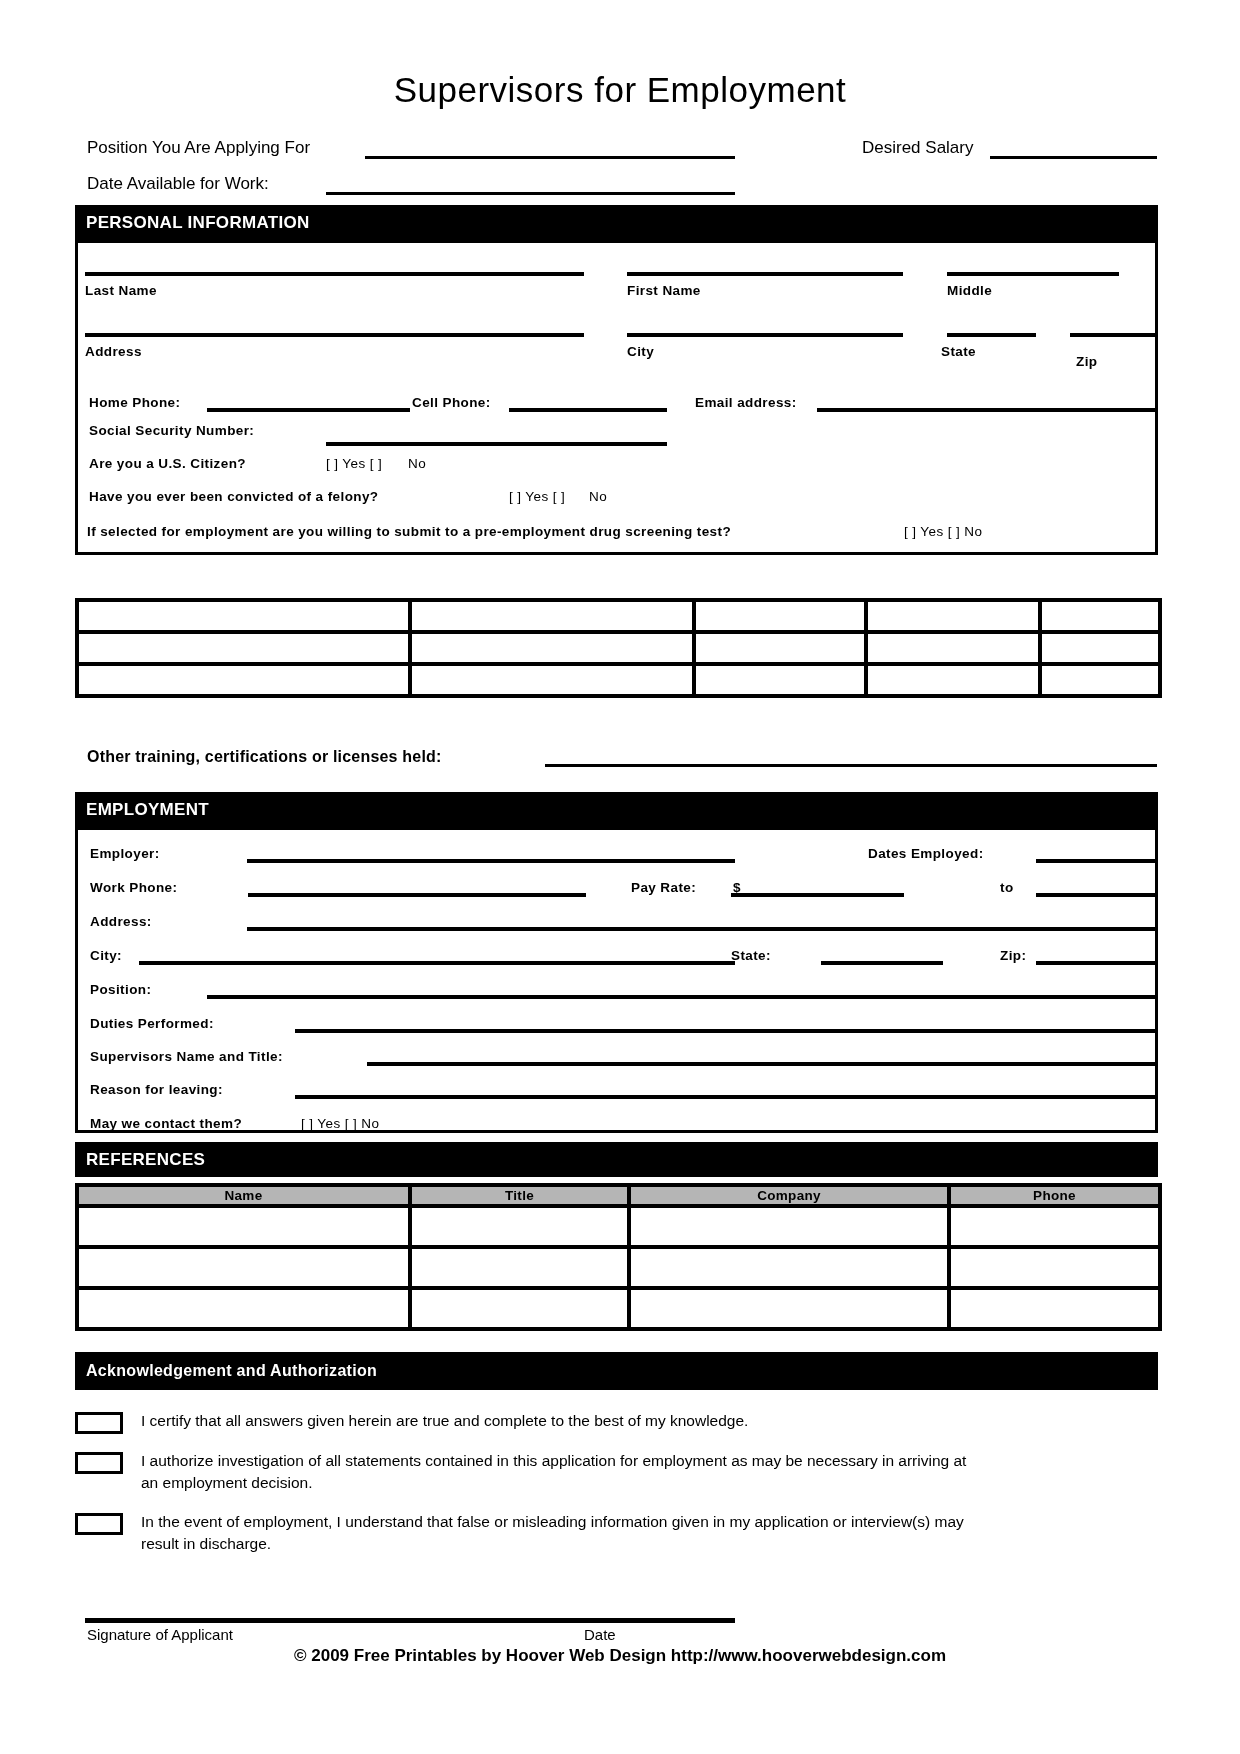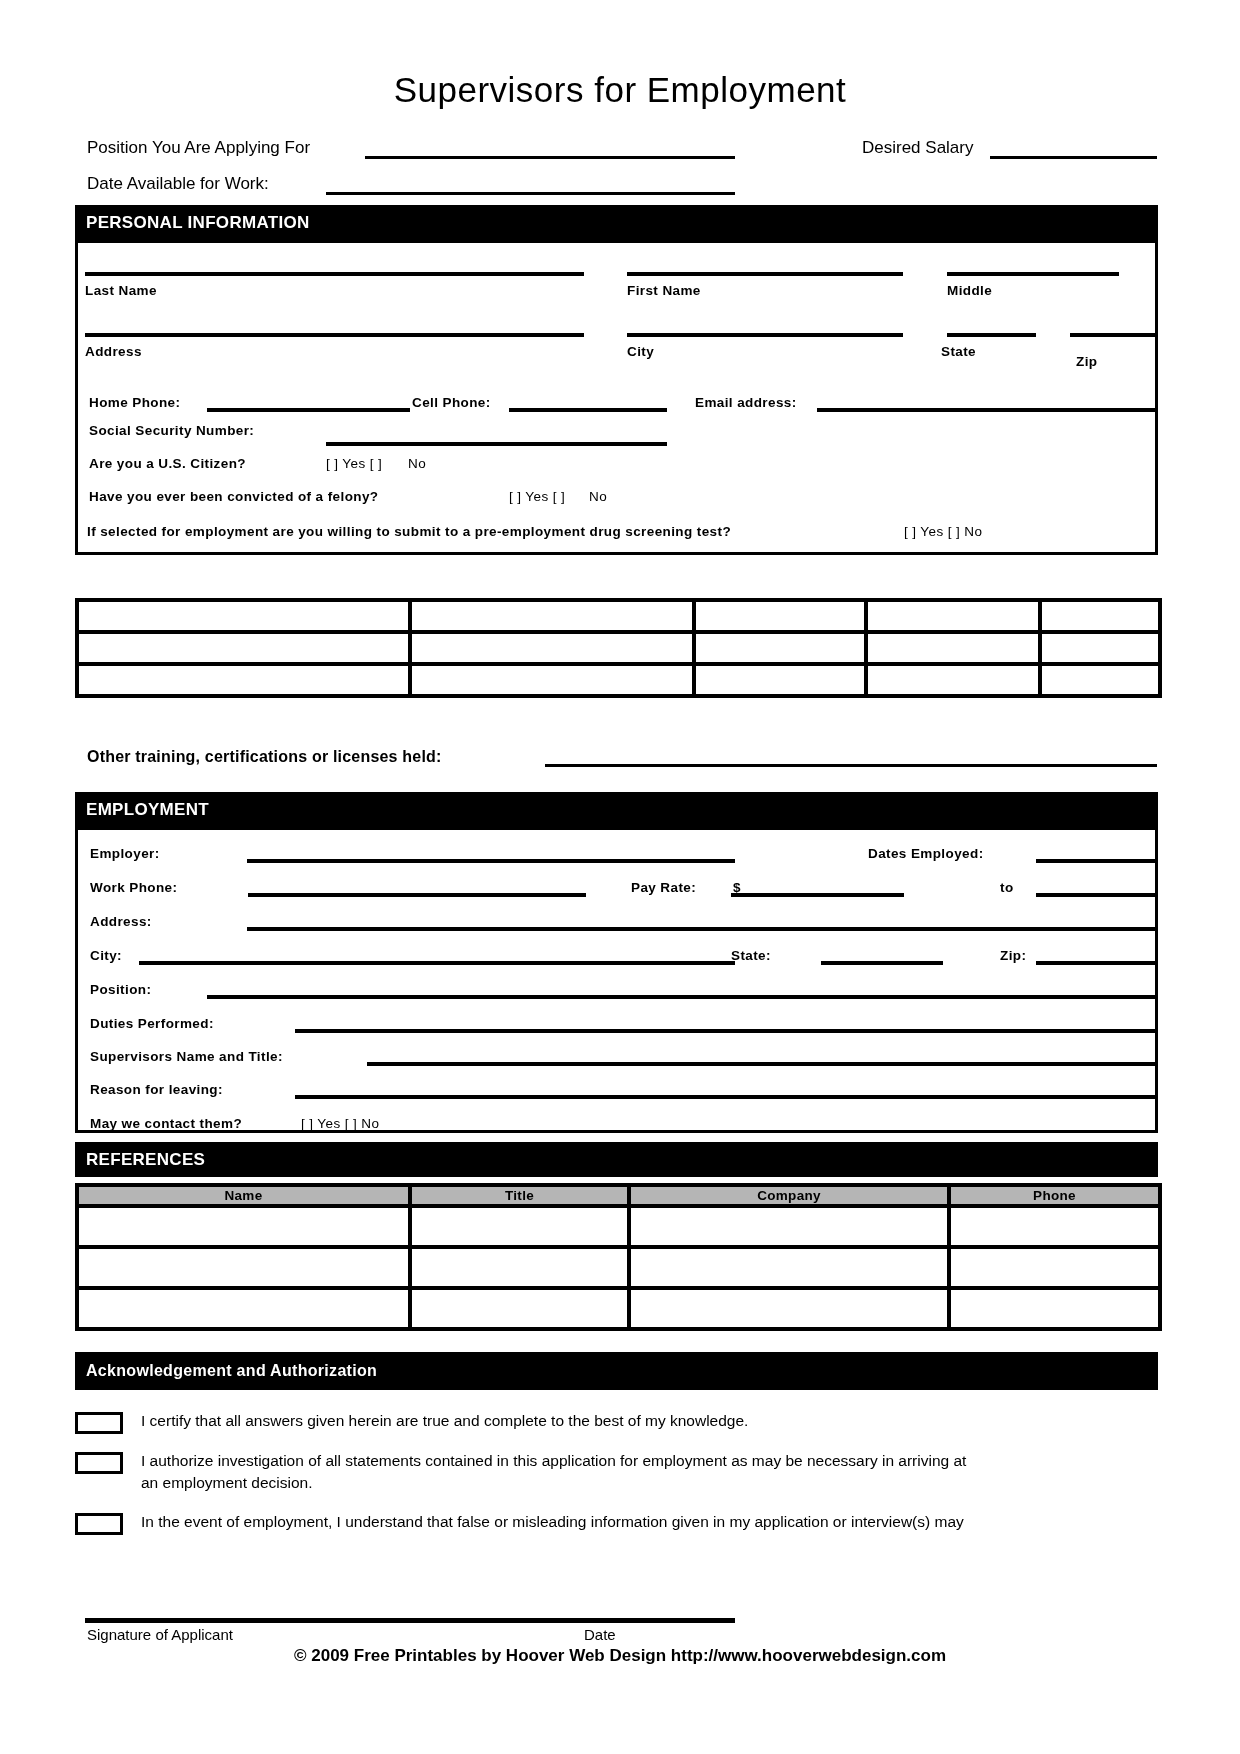--- a/index.html
+++ b/index.html
@@ -223,20 +223,21 @@
 
   <div class="ackitem-box" style="top:1452px;"></div>
   <div class="ackitem-text" style="top:1450px;">
     <span style="display:block;">I authorize investigation of all statements contained in this application for employment as may be necessary in arriving at</span>
     <span style="display:block;">an employment decision.</span>
   </div>
 
   <div class="ackitem-box" style="top:1513px;"></div>
   <div class="ackitem-text" style="top:1511px;">
     <span style="display:block;">In the event of employment, I understand that false or misleading information given in my application or interview(s) may</span>
+    <span style="display:block;">result in discharge.</span>
   </div>
 
   <div class="sigline" style="top:1618px;"></div>
   <span class="siglbl" style="left:87px;top:1626px;">Signature of Applicant</span>
   <span class="siglbl" style="left:584px;top:1626px;">Date</span>
   <div class="footer">© 2009 Free Printables by Hoover Web Design http://www.hooverwebdesign.com</div>
 
 </div>
 
 </body></html>

